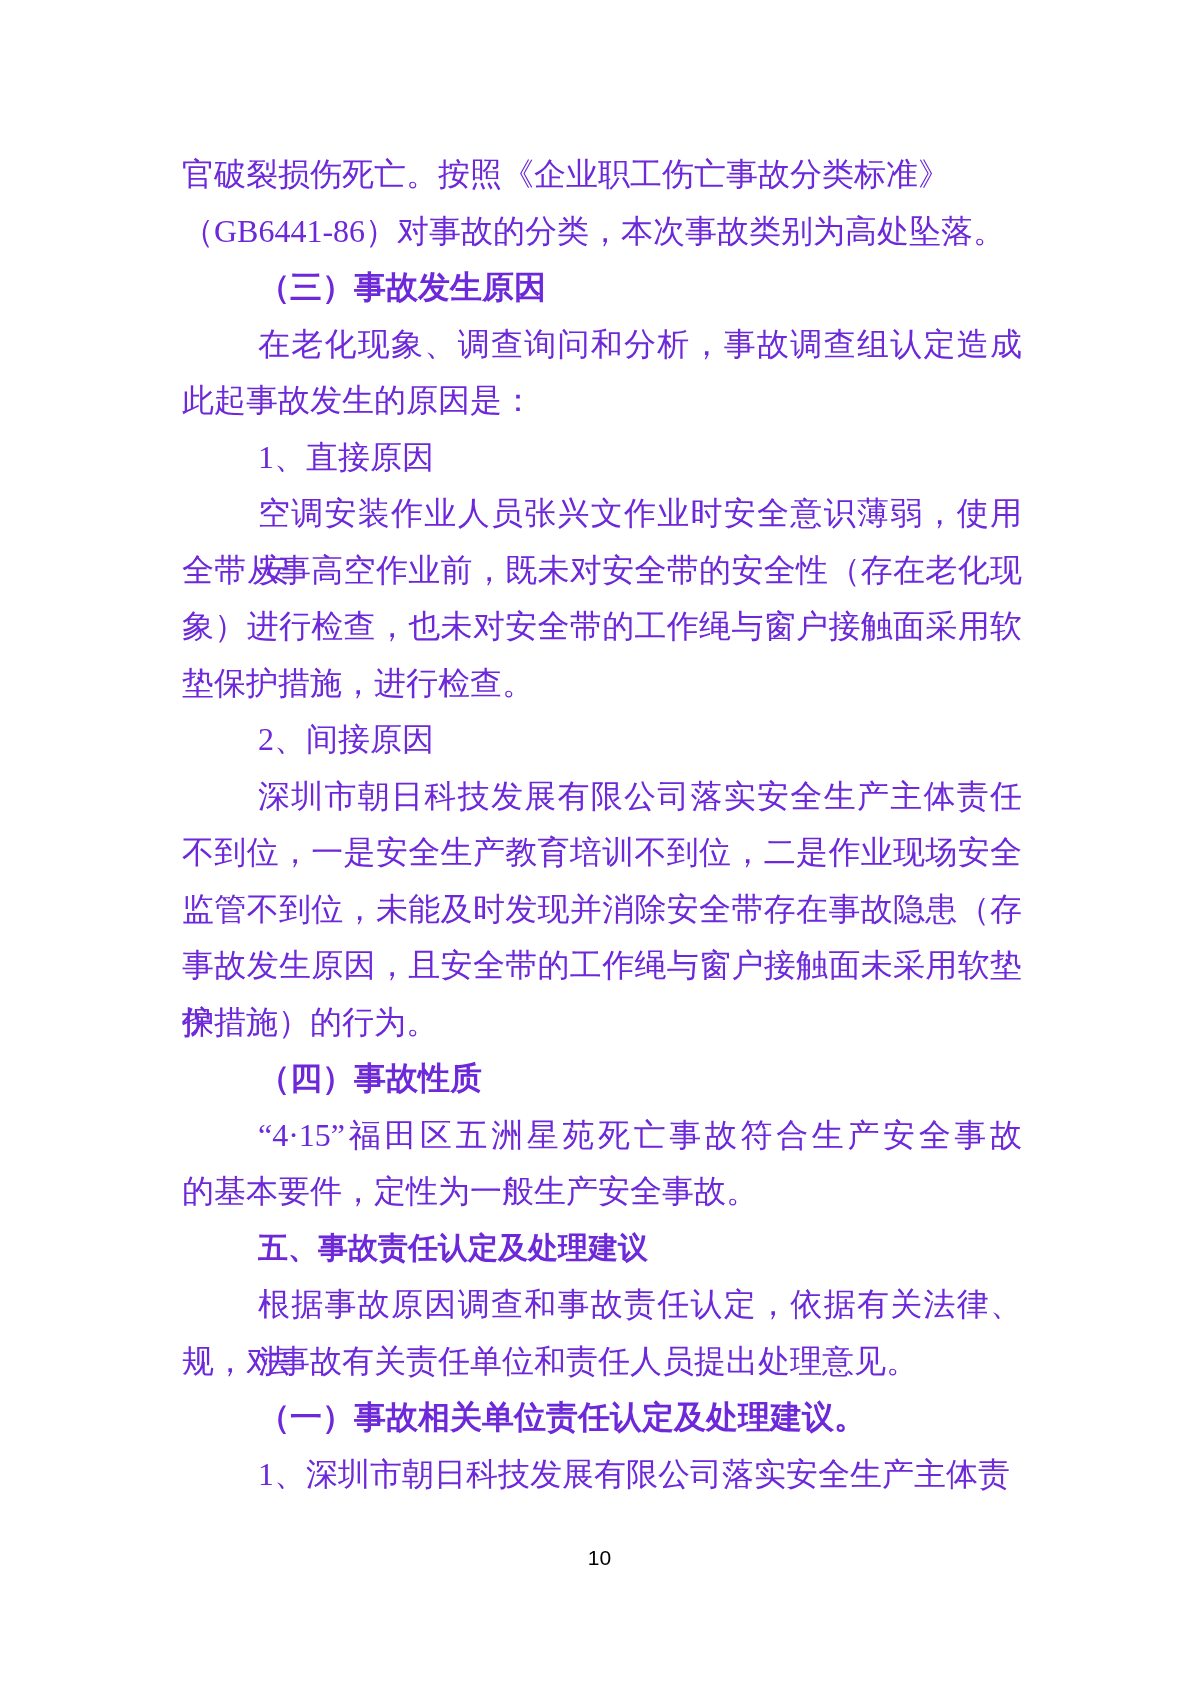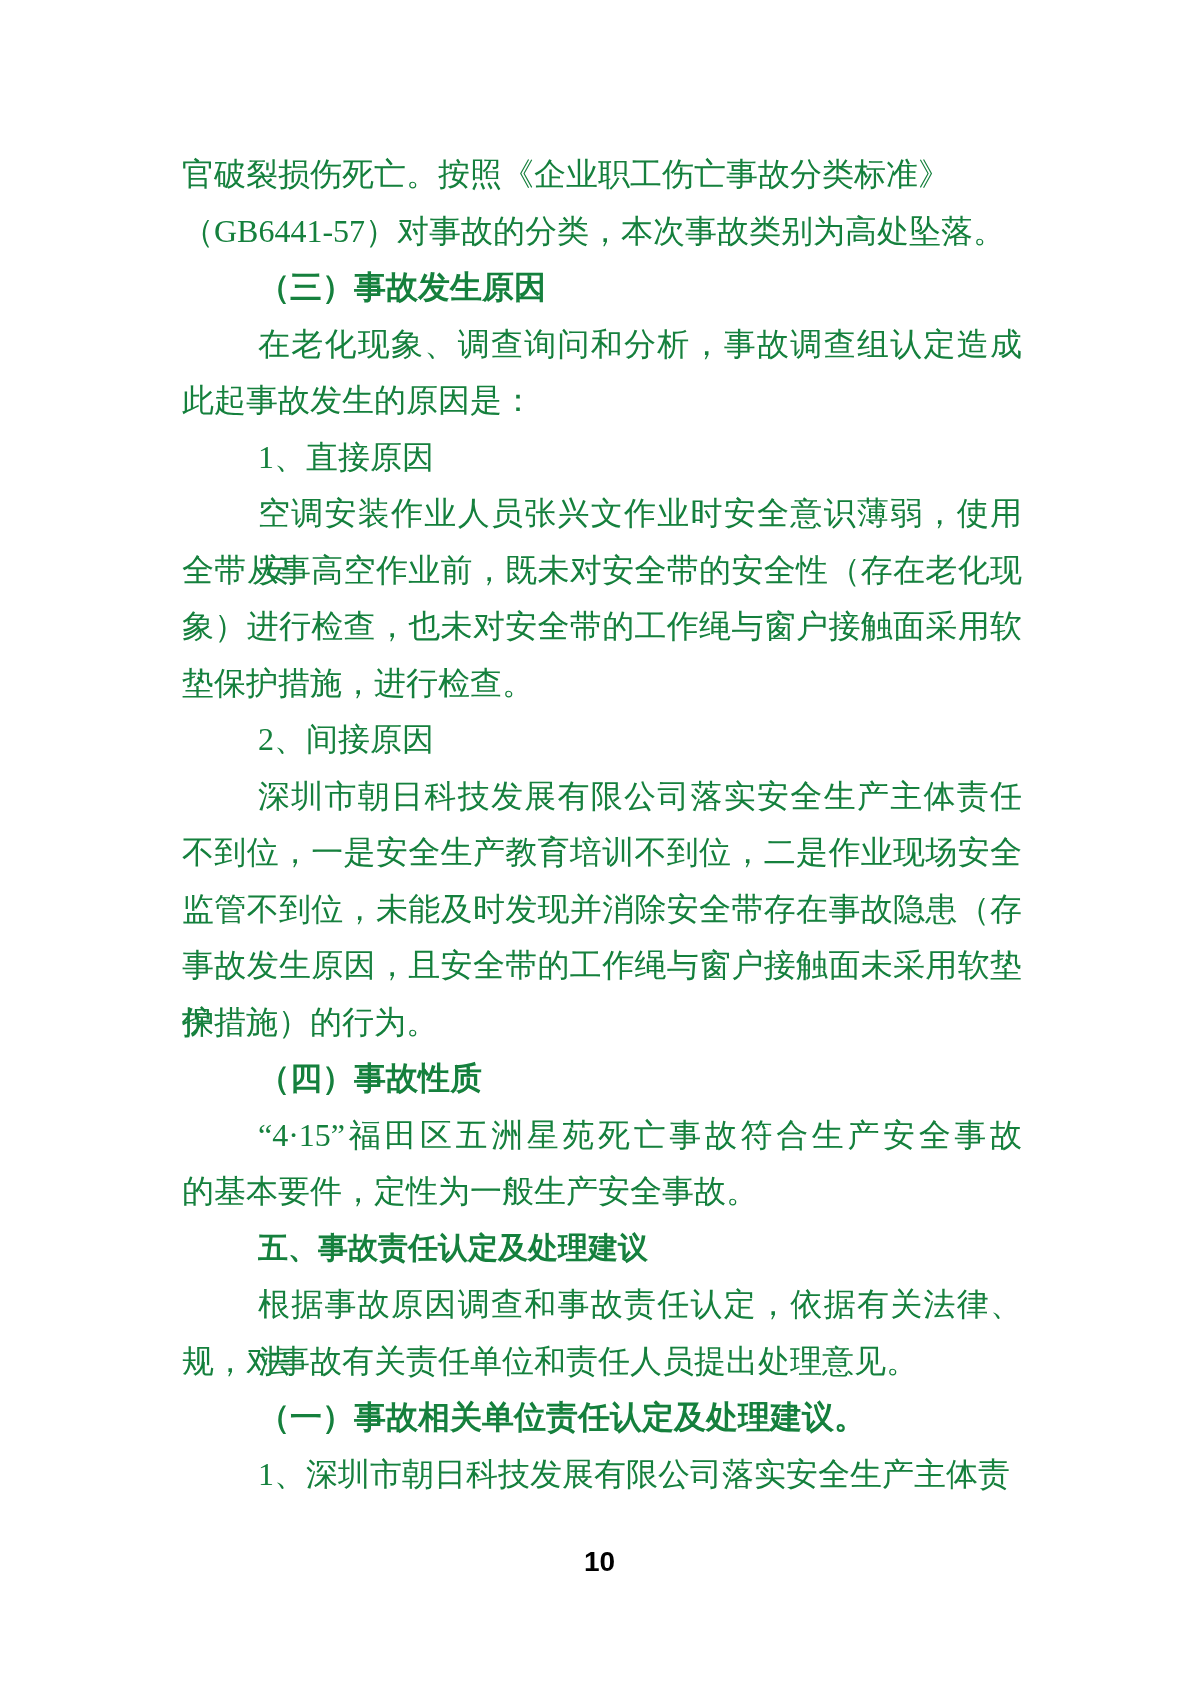--- a/index.html
+++ b/index.html
@@ -18,21 +18,21 @@
   .doc-text {
     position: absolute;
     left: 182px;
     top: 146px;
     width: 840px;
   }
   .line {
     height: 56.5px;
     line-height: 56.5px;
     font-size: 32px;
-    color: #15803d;
+    color: #6d28d9;
     white-space: nowrap;
     letter-spacing: 0px;
   }
   .line.indent {
     padding-left: 76px;
   }
   .line.fill {
     white-space: normal;
     text-align: justify;
     text-align-last: justify;
@@ -44,33 +44,32 @@
     font-family: "Liberation Sans", sans-serif;
     font-weight: bold;
     font-size: 30px;
   }
   .page-number {
     position: absolute;
     left: 0;
     right: 0;
     top: 1546px;
     text-align: center;
-    font-size: 28px;
+    font-size: 21px;
     color: #000000;
     font-family: "Liberation Sans", sans-serif;
-    font-weight: bold;
   }
 </style>
 </head>
 <body>
 
 <div class="page">
   <div class="doc-text" id="doc-text">
       <div class="line">官破裂损伤死亡。按照《企业职工伤亡事故分类标准》</div>
-      <div class="line">（GB6441-57）对事故的分类，本次事故类别为高处坠落。</div>
+      <div class="line">（GB6441-86）对事故的分类，本次事故类别为高处坠落。</div>
       <div class="line indent bold">（三）事故发生原因</div>
       <div class="line indent fill">在老化现象、调查询问和分析，事故调查组认定造成</div>
       <div class="line">此起事故发生的原因是：</div>
       <div class="line indent">1、直接原因</div>
       <div class="line indent fill">空调安装作业人员张兴文作业时安全意识薄弱，使用安</div>
       <div class="line fill">全带从事高空作业前，既未对安全带的安全性（存在老化现</div>
       <div class="line fill">象）进行检查，也未对安全带的工作绳与窗户接触面采用软</div>
       <div class="line">垫保护措施，进行检查。</div>
       <div class="line indent">2、间接原因</div>
       <div class="line indent fill">深圳市朝日科技发展有限公司落实安全生产主体责任</div>

